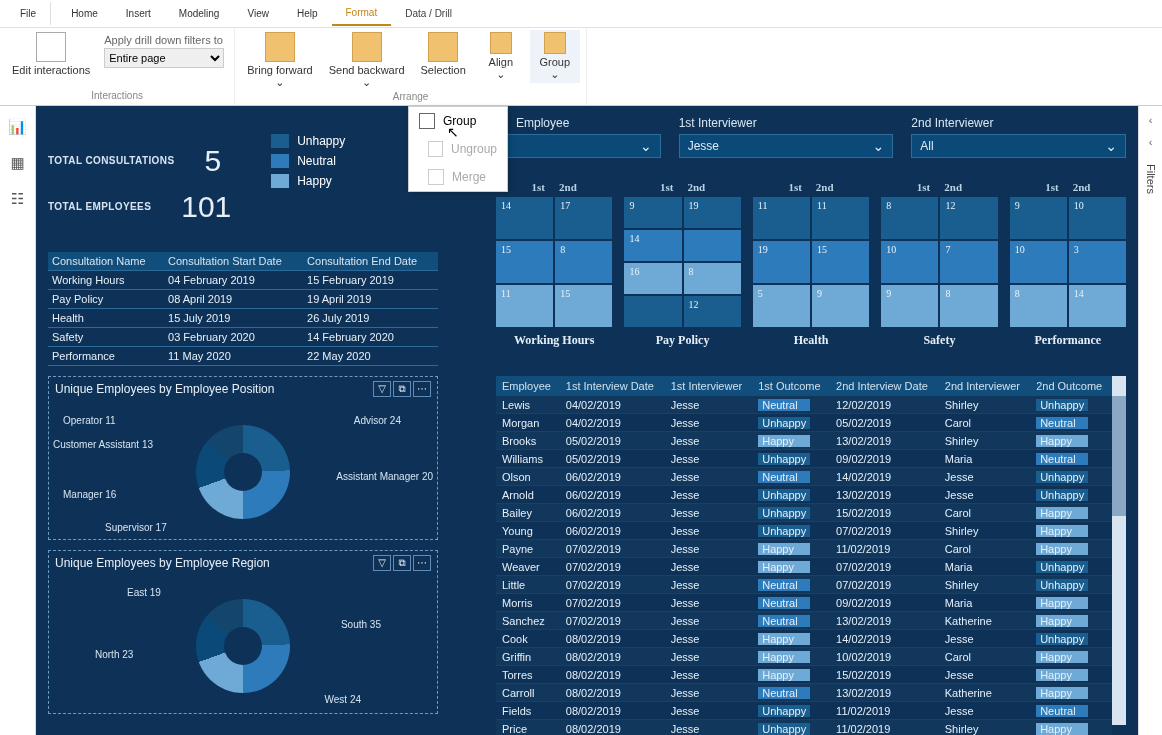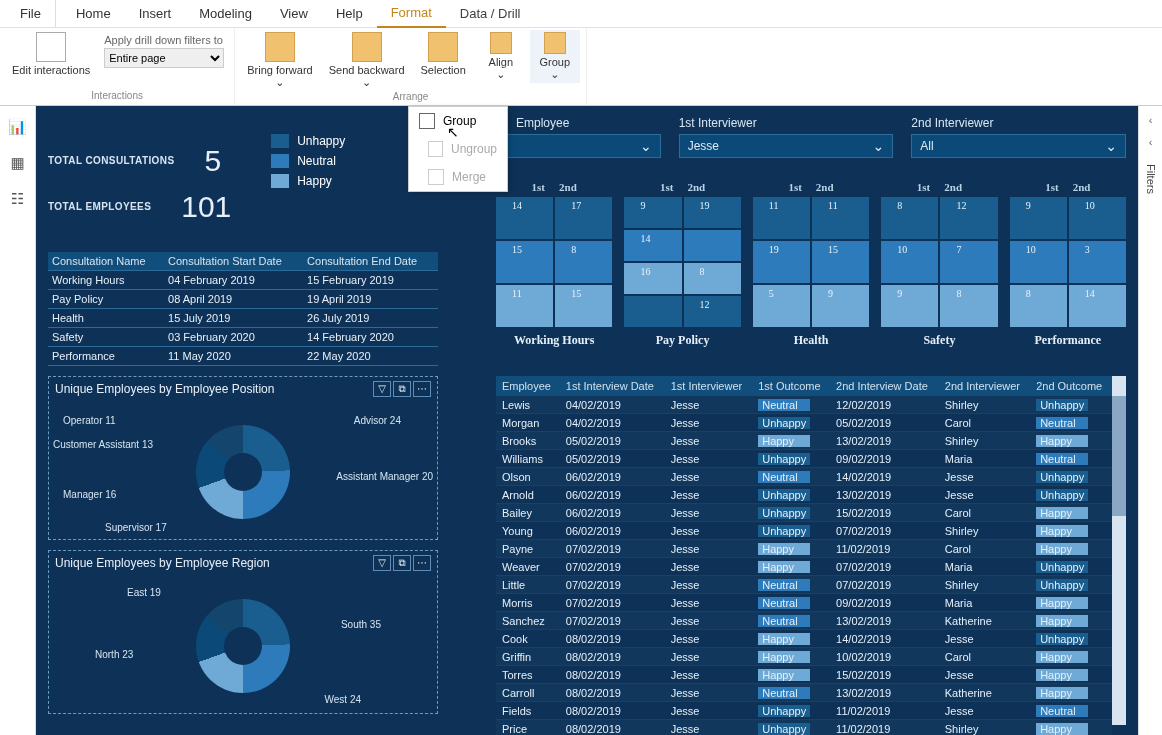--- a/index.html
+++ b/index.html
@@ -1,20 +1,20 @@
 <!DOCTYPE html>
 <html><head>
 <meta charset="utf-8">
 <style>
 * { margin:0; padding:0; box-sizing:border-box; }
 body { font-family:"Segoe UI",Arial,sans-serif; font-size:12px; background:#f3f3f3; width:1162px; height:735px; overflow:hidden; }
 
 
 .tabs { display:flex; align-items:center; height:28px; background:#fff; border-bottom:1px solid #e0e0e0; padding-left:6px; }
-.tab { padding:6px 14px; cursor:pointer; color:#333; font-size:13px;text-align:right; }
+.tab { padding:6px 14px; cursor:pointer; color:#333; font-size:10px;text-align:right; }
 .tab.active { color:#c4861a; border-bottom:2px solid #c4861a; }
 .tab.file { border-right:1px solid #ddd; margin-right:6px; }
 
 .ribbon { display:flex; height:78px; background:#fff; border-bottom:1px solid #ccc; }
 .rgroup { display:flex; flex-direction:column; align-items:center; padding:2px 6px; border-right:1px solid #eee; }
 .rgroup-body { display:flex; align-items:flex-start; flex:1; gap:4px; }
 .rgroup-label { font-size:10px; color:#888; margin-top:auto; padding-bottom:2px; }
 .rbtn { display:flex; flex-direction:column; align-items:center; padding:2px 6px; cursor:pointer; font-size:11px; color:#333; min-width:50px; }
 .rbtn-ico { width:30px; height:30px; background:#f0c16f; border:1px solid #d4a050; margin-bottom:2px; position:relative; }
 .rbtn-ico.sm { width:22px; height:22px; }
@@ -78,21 +78,21 @@
 .donut { width:94px; height:94px; border-radius:50%; background:conic-gradient(#1a5e8f 0 88deg,#2e7bbc 88deg 180deg,#6fa9d6 180deg 250deg,#0b4a78 250deg 310deg,#13456d 310deg 360deg); position:relative; }
 .donut::after { content:""; position:absolute; left:28px; top:28px; width:38px; height:38px; background:#0e3257; border-radius:50%; }
 .dlabel { position:absolute; font-size:10px; color:#d6e4f0; white-space:nowrap; }
 
 
 .tmaps { position:absolute; left:460px; top:75px; right:12px; display:flex; gap:12px;font-family:Liberation Serif, serif; }
 .tmap { flex:1; display:flex; flex-direction:column; align-items:center; }
 .tmap-hdr { display:flex; gap:14px; font-size:11px; font-weight:600; color:#b9d2e7; margin-bottom:4px; }
 .tmap-grid { width:100%; height:130px; display:flex; gap:2px; }
 .tmap-col { flex:1; display:flex; flex-direction:column; gap:2px; }
-.cell { flex:1; background:#2e7bbc; display:flex; align-items:flex-start; justify-content:flex-start; padding:3px 16px; font-size:10px; color:#e9f2fa; }
+.cell { flex:1; background:#2e7bbc; display:flex; align-items:flex-start; justify-content:flex-start; padding:3px 5px; font-size:10px; color:#e9f2fa; }
 .cell.h{background:#6fa9d6;} .cell.u{background:#1a5e8f;} .cell.n{background:#2e7bbc;}
 .tmap-cap { font-size:12px; font-weight:600; color:#e6eff8; margin-top:6px; }
 
 
 .mtable-wrap { position:absolute; left:460px; top:270px; right:12px; bottom:10px; display:flex; }
 .mtable { flex:1; font-size:11px; border-collapse:collapse; }
 .mtable th { text-align:left; padding:4px 6px; background:#124e7b; color:#cfe0ef; font-weight:400; position:sticky; top:0; }
 .mtable td { padding:2.5px 6px; border-bottom:1px solid #134464; color:#e6eff8; }
 .mtable tr:nth-child(odd) td { background:#11385c; }
 .badge { display:inline-block; padding:0 4px; min-width:52px; font-size:11px; }

